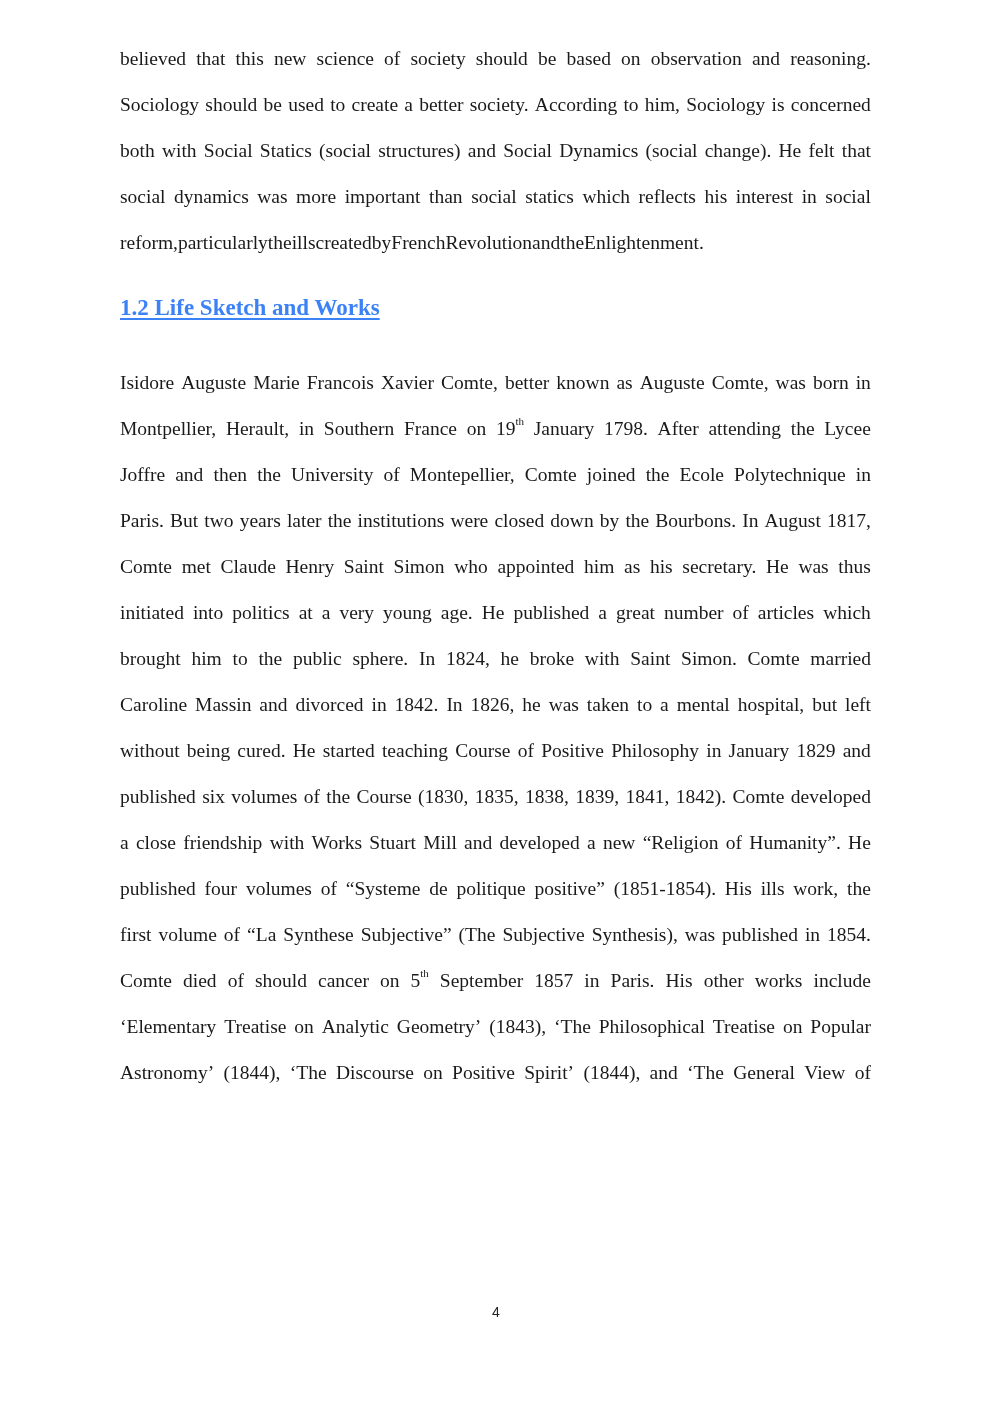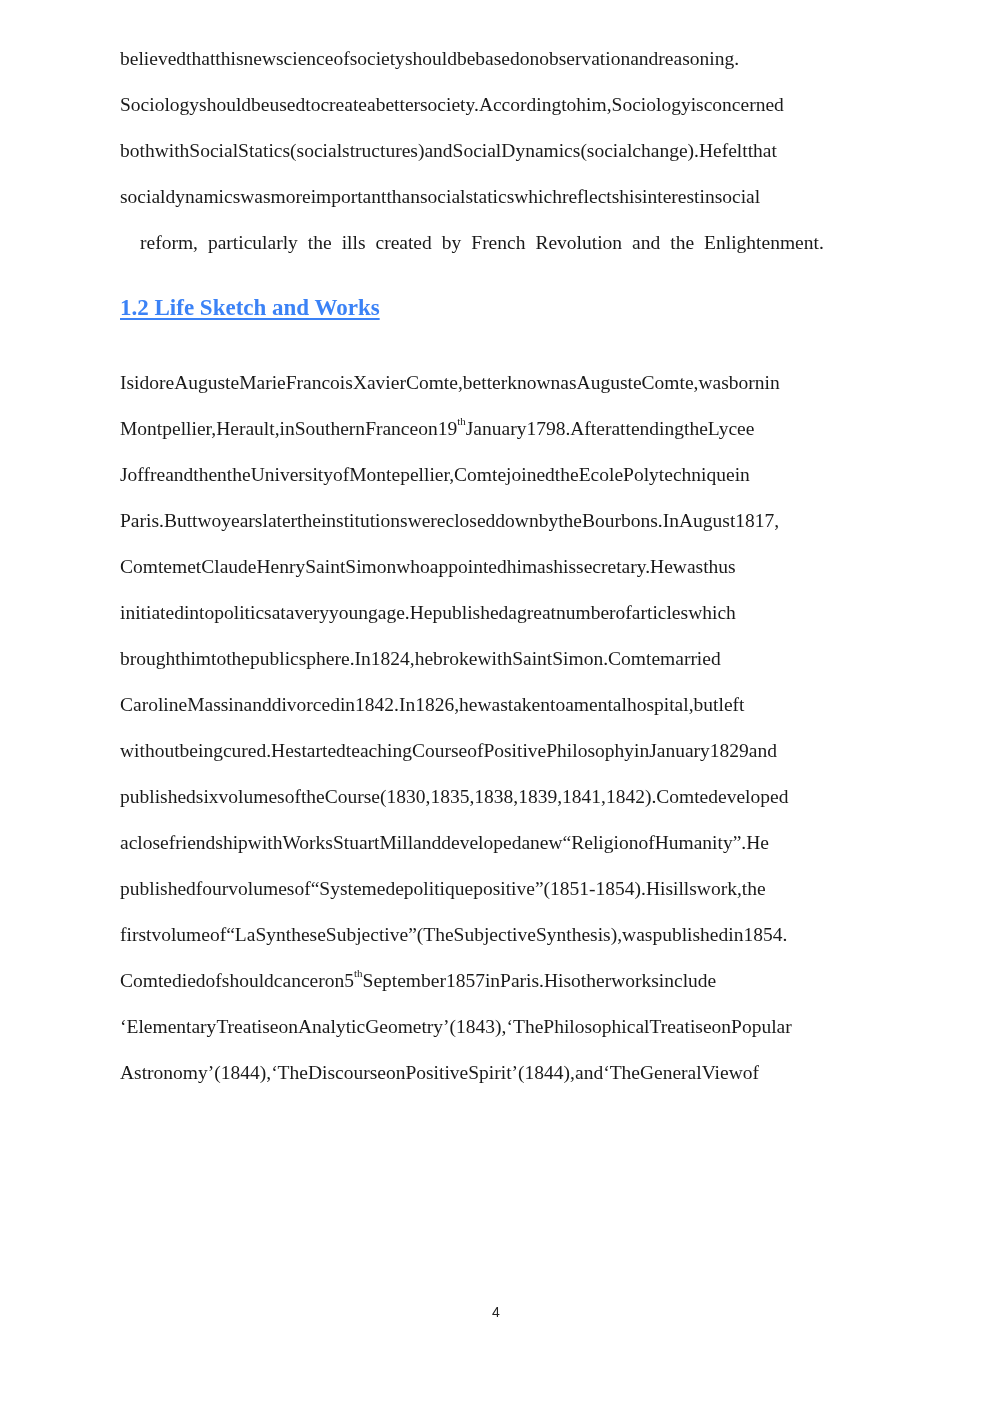--- a/index.html
+++ b/index.html
@@ -1,22 +1,22 @@
 <!DOCTYPE html>
 <html><head>
 <meta charset="utf-8">
 <style>
   html, body { margin: 0; padding: 0; background: #ffffff; }
   body { width: 992px; height: 1403px; position: relative; overflow: hidden; }
   .page { position: absolute; left: 0; top: 0; width: 992px; height: 1403px; background: #fff; }
   .para { position: absolute; left: 120px; width: 751px; font-family: "Liberation Serif", serif; font-size: 19.5px; color: #1a1a1a; }
   .line { display: block; height: 46px; line-height: 22px; text-align: justify; text-align-last: justify; white-space: nowrap; }
   .line.last { text-align-last: left; }
-  .just { display: flex; }
-  .just.last { justify-content: flex-start; gap: 10px; margin-left: 20px; }
+  .just { display: flex; justify-content: space-between; }
+  .just.last { justify-content: flex-start; gap: 0; }
   sup { font-size: 11px; line-height: 0; position: relative; top: -3px; margin-top: 6px; }
   .heading { position: absolute; left: 120px; top: 295px; font-family: "Liberation Serif", serif; font-weight: bold; font-size: 23px; color: #3b82f6; text-decoration: underline; text-decoration-thickness: 2px; text-underline-offset: 3px; }
   .pagenum { position: absolute; left: 0; width: 992px; top: 1304px; text-align: center; font-family: "Liberation Sans", sans-serif; font-size: 14px; color: #222; }
 </style>
 </head>
 <body>
 
 <div class="page">
   <div class="para" id="intro" style="top:48px;">
       <div class="line just">

